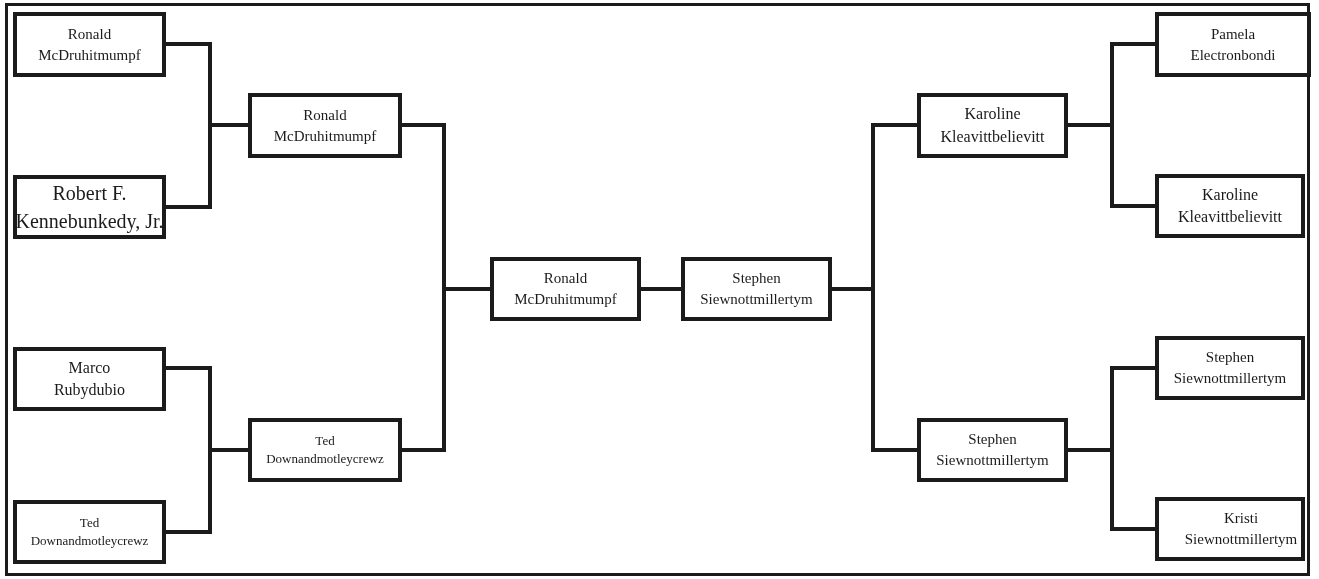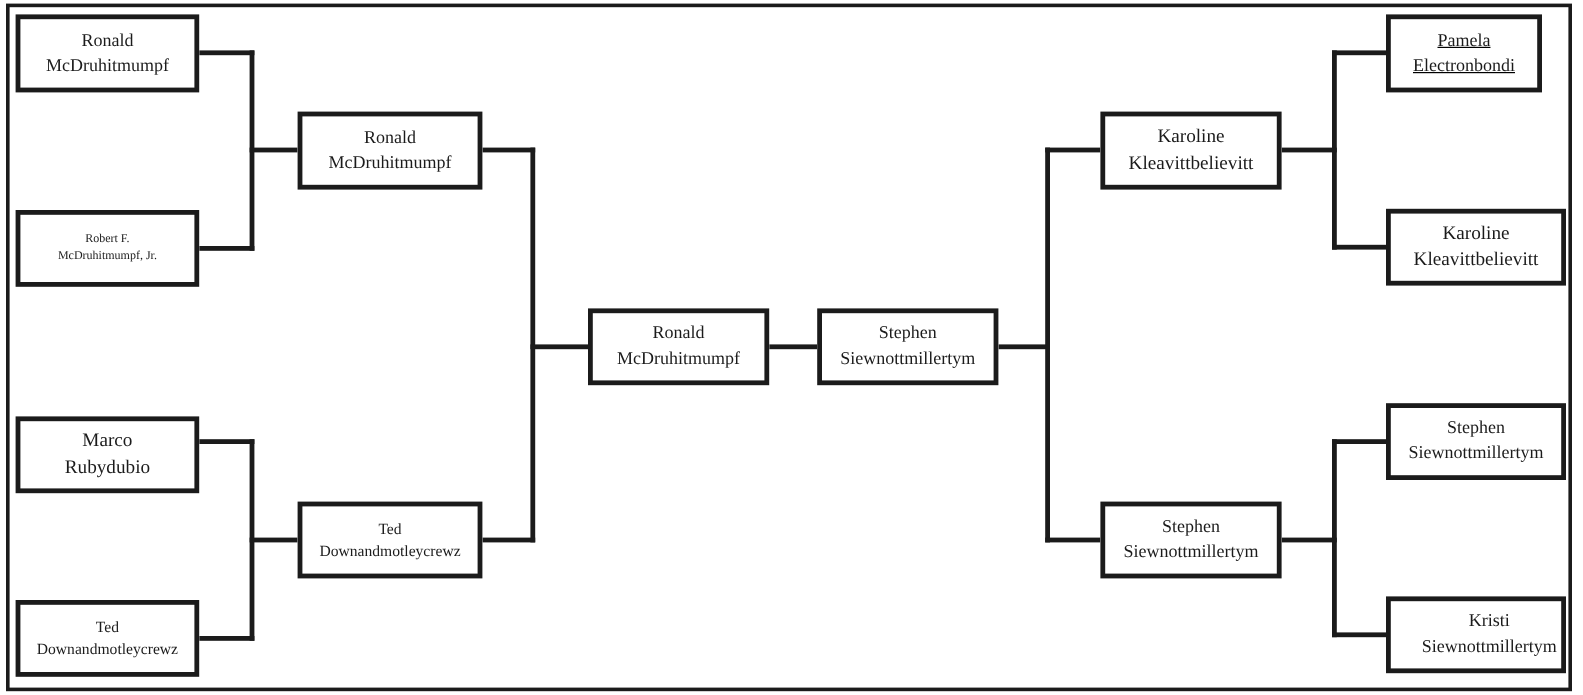--- a/index.html
+++ b/index.html
@@ -78,23 +78,23 @@
       <div class="connector" style="left: 1110px; top: 366px; width: 4px; height: 165px;"></div>
       <div class="connector" style="left: 1110px; top: 366px; width: 45px; height: 4px;"></div>
       <div class="connector" style="left: 1110px; top: 527px; width: 45px; height: 4px;"></div>
       <div class="person-box" style="left: 13px; top: 12px; width: 153px; height: 65px;">
         <div class="person-label" style="font-size: 15px;">
           <div>Ronald</div>
           <div>McDruhitmumpf</div>
         </div>
       </div>
       <div class="person-box" style="left: 13px; top: 175px; width: 153px; height: 64px;">
-        <div class="person-label" style="font-size: 10px;">
+        <div class="person-label" style="font-size: 20px;">
           <div>Robert F.</div>
-          <div>McDruhitmumpf, Jr.</div>
+          <div>Kennebunkedy, Jr.</div>
         </div>
       </div>
       <div class="person-box" style="left: 248px; top: 93px; width: 154px; height: 65px;">
         <div class="person-label" style="font-size: 15px;">
           <div>Ronald</div>
           <div>McDruhitmumpf</div>
         </div>
       </div>
       <div class="person-box" style="left: 13px; top: 336px; width: 153px; height: 64px; margin-top: 11px;">
         <div class="person-label" style="font-size: 16px;">
@@ -131,21 +131,21 @@
           <div>Karoline</div>
           <div>Kleavittbelievitt</div>
         </div>
       </div>
       <div class="person-box" style="left: 917px; top: 418px; width: 151px; height: 64px;">
         <div class="person-label" style="font-size: 15px;">
           <div>Stephen</div>
           <div>Siewnottmillertym</div>
         </div>
       </div>
-      <div class="person-box" style="left: 1155px; top: 12px; width: 130px; height: 65px; text-decoration: underline;">
+      <div class="person-box" style="left: 1155px; top: 12px; width: 156px; height: 65px;">
         <div class="person-label" style="font-size: 15px;">
           <div>Pamela</div>
           <div>Electronbondi</div>
         </div>
       </div>
       <div class="person-box" style="left: 1155px; top: 174px; width: 150px; height: 64px;">
         <div class="person-label" style="font-size: 16px;">
           <div>Karoline</div>
           <div>Kleavittbelievitt</div>
         </div>

